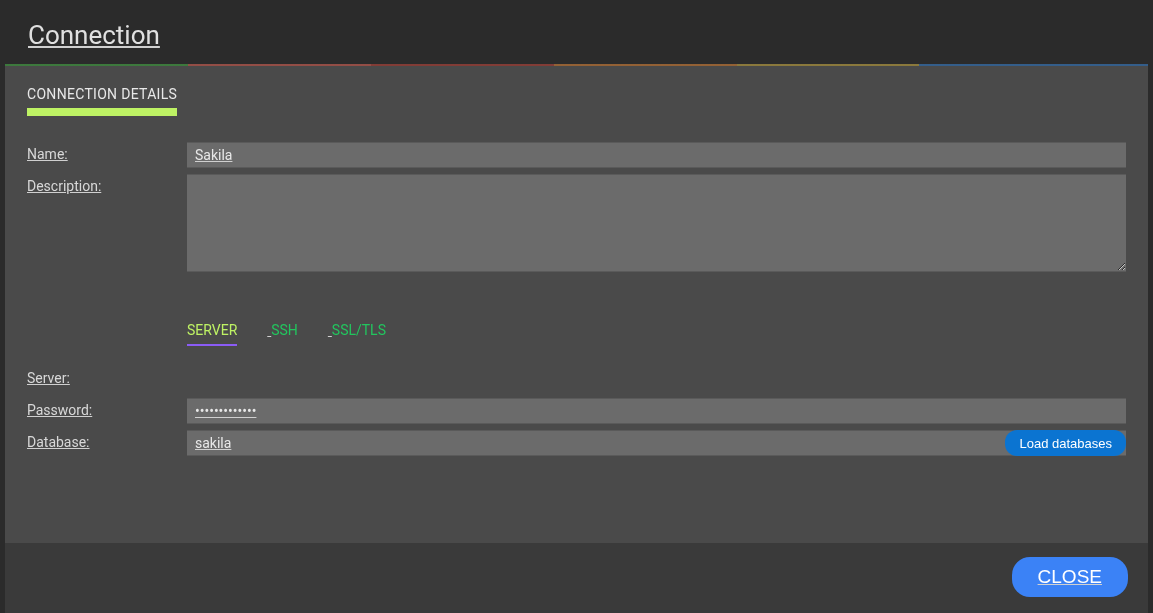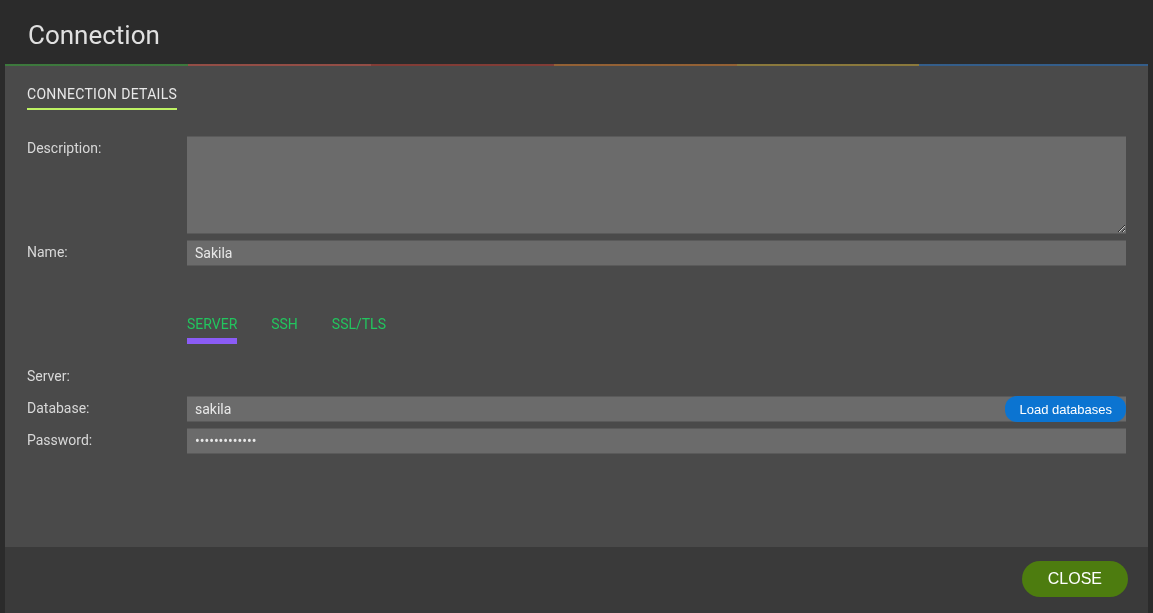--- a/index.html
+++ b/index.html
@@ -10,20 +10,21 @@
     width: 1153px;
     height: 613px;
     overflow: hidden;
     position: relative;
   }
   .dialog {
     width: 100%;
     height: 100%;
     display: flex;
     flex-direction: column;
+    text-decoration: underline;
   }
   .dialog-title {
     font-size: 26px;
     font-weight: 400;
     color: #e0e0e0;
     padding: 20px 28px 14px 28px;
   }
   .rainbow {
     height: 2px;
     width: calc(100% - 10px);
@@ -55,21 +56,21 @@
     display: inline-block;
     font-size: 14px;
     letter-spacing: 0.3px;
     color: #d8d8d8;
     padding: 0 0 6px 0;
     margin-right: 28px;
     border-bottom: 2px solid transparent;
   }
   .section-tab.active {
     color: #e8e8e8;
-    border-bottom: 2px solid #bef264;
+    border-bottom: 8px solid #bef264;
   }
   .form-row {
     display: flex;
     align-items: flex-start;
     margin-bottom: 6px;
   }
   .form-label {
     width: 160px;
     flex: 0 0 160px;
     font-size: 14px;
@@ -103,22 +104,22 @@
   .conn-tab {
     display: inline-block;
     font-size: 14px;
     color: #22c55e;
     padding: 0 0 6px 0;
     margin-right: 30px;
     border-bottom: 2px solid transparent;
     cursor: pointer;
   }
   .conn-tab.active {
-    color: #22c55e;
-    border-bottom: 6px solid #8b5cf6;
+    color: #bef264;
+    border-bottom: 2px solid #8b5cf6;
   }
   .load-db {
     position: absolute;
     right: 0;
     top: 0;
     bottom: 0;
     background: #0b74d1;
     color: #fff;
     border: none;
     border-radius: 12px;
@@ -130,83 +131,83 @@
     padding-right: 130px !important;
   }
   .footer {
     background: #3a3a3a;
     padding: 14px 20px 16px 20px;
     display: flex;
     justify-content: flex-end;
     margin: 0 5px;
   }
   .btn-close {
-    background: #4d7c0f;
+    background: #3b82f6;
     color: #fff;
     border: none;
     border-radius: 18px;
-    font-size: 16px;
+    font-size: 19px;
     padding: 9px 26px;
     cursor: pointer;
   }
 </style>
 </head>
 <body>
 
 <div class="dialog">
   <div class="dialog-title">Connection</div>
   <div class="rainbow"></div>
 
   <div class="body">
     <div class="inner">
 
       <div class="section-tabs">
         <span class="section-tab active">CONNECTION DETAILS</span>
       </div>
 
       <div class="form-row">
+        <div class="form-label">Name:</div>
+        <div class="form-control">
+          <input type="text" value="Sakila" style="">
+        </div>
+      </div>
+
+      <div class="form-row">
         <div class="form-label">Description:</div>
         <div class="form-control">
           <textarea style=""></textarea>
-        </div>
-      </div>
-
-      <div class="form-row">
-        <div class="form-label">Name:</div>
-        <div class="form-control">
-          <input type="text" value="Sakila" style="">
         </div>
       </div>
 
       <div class="conn-tabs">
         <span class="conn-tab active">SERVER</span>
         <span class="conn-tab">SSH</span>
         <span class="conn-tab">SSL/TLS</span>
       </div>
 
       <div class="form-row">
         <div class="form-label">Server:</div>
       </div>
 
 
       <div class="form-row">
       </div>
 
       <div class="form-row">
+        <div class="form-label">Password:</div>
+        <div class="form-control">
+          <input type="text" value="•••••••••••••" style="">
+        </div>
+      </div>
+
+      <div class="form-row">
         <div class="form-label">Database:</div>
         <div class="form-control">
           <input type="text" class="db-input" value="sakila" style="">
           <button class="load-db">Load databases</button>
-        </div>
-      </div>
-
-      <div class="form-row">
-        <div class="form-label">Password:</div>
-        <div class="form-control">
-          <input type="text" value="•••••••••••••" style="">
         </div>
       </div>
 
     </div>
   </div>
 
   <div class="footer">
     <button class="btn-close">CLOSE</button>
   </div>
 </div>

